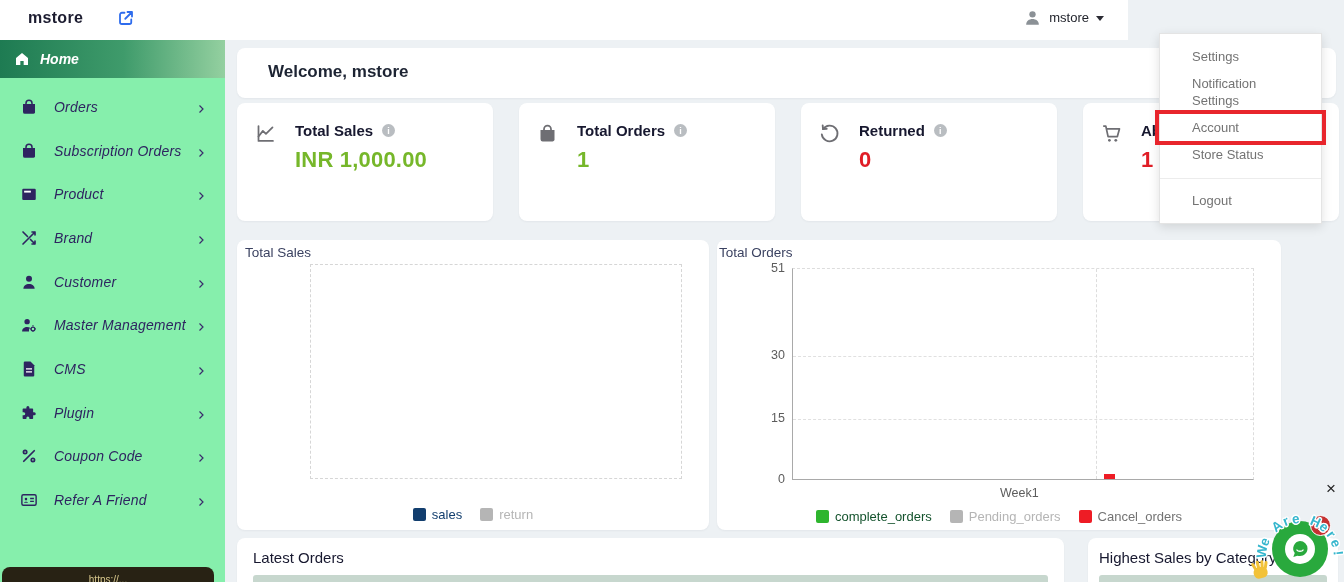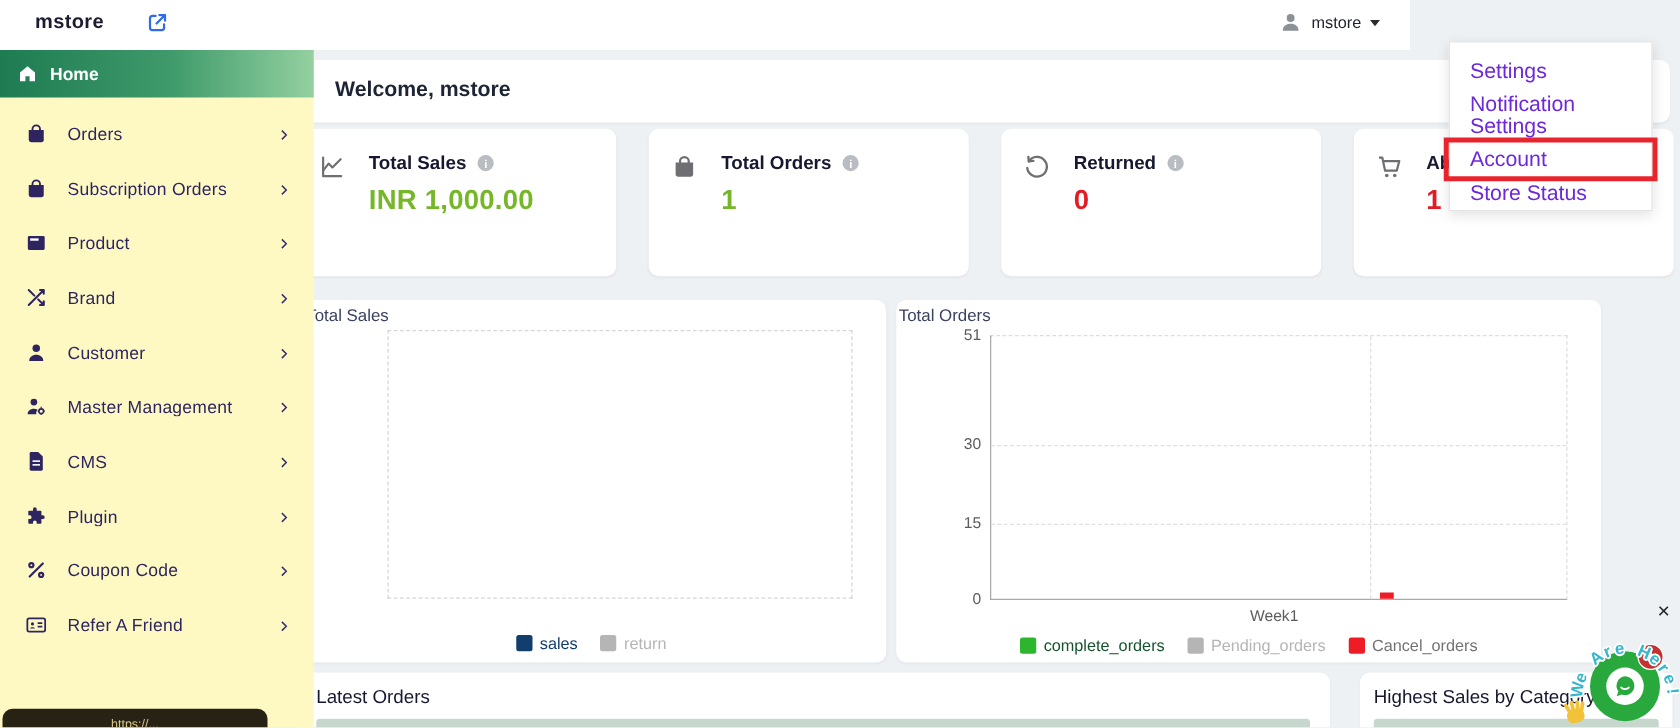--- a/index.html
+++ b/index.html
@@ -10,21 +10,21 @@
   
   .topbar { position:absolute; left:0; top:0; width:1128px; height:40px; background:#fff; z-index:40; }
   .brand { position:absolute; left:28px; top:9px; font-size:16px; font-weight:600; color:#1c1c30; letter-spacing:.3px; cursor:pointer; }
   .extlink { position:absolute; left:117px; top:9px; width:18px; height:18px; color:#2e6ced; cursor:pointer; }
   .user-toggle { position:absolute; right:24px; top:8px; display:flex; align-items:center; gap:7px; cursor:pointer; }
   .user-ico { width:19px; height:19px; color:#8b9196; }
   .user-name { font-size:13px; color:#23252d; }
   .caret { width:0; height:0; border-left:4px solid transparent; border-right:4px solid transparent; border-top:5px solid #2b2b33; margin-top:2px; }
 
   
-  .sidebar { position:absolute; left:0; top:40px; width:251px; height:542px; background:#fef9c3; z-index:30; }
+  .sidebar { position:absolute; left:0; top:40px; width:225px; height:542px; background:#86efac; z-index:30;font-style:italic; }
   .side-home { height:38px; display:flex; align-items:center; gap:10px; padding:0 14px;
     background:linear-gradient(90deg,#1e7b52 0%, #3f9b6b 55%, #94d0a0 100%); color:#fff; cursor:pointer; }
   .side-home .hico { width:16px; height:16px; }
   .side-home .hlabel { font-size:14px; font-weight:700; }
   .side-list { padding-top:7px; }
   .side-item { height:43.7px; display:flex; align-items:center; padding:0 18px 0 20px; color:#2e2460; cursor:pointer; }
   .sicon { width:18px; height:18px; flex:0 0 18px; margin-right:16px; color:#2e2460; }
   .slabel { font-size:14px; letter-spacing:.2px; flex:1 1 auto; white-space:nowrap; overflow:hidden; }
   .chev { width:12px; height:12px; color:#3a2d6b; }
 
@@ -69,21 +69,21 @@
 
   
   .latest-card { left:237px; top:538px; width:827px; height:70px; }
   .cat-card { left:1088px; top:538px; width:250px; height:70px; }
   .bottom-title { position:absolute; left:16px; top:11px; font-size:15px; font-weight:400; color:#17182f; }
   .thead-bar { position:absolute; left:16px; right:16px; top:37px; height:30px; background:#c7d7ce; border-radius:3px 3px 0 0; }
 
   
   .menu { position:absolute; left:1159px; top:33px; width:163px; background:#fff; border:1px solid #e4e4e4;
     box-shadow:0 3px 10px rgba(0,0,0,.12); z-index:70; padding:9px 0 0 0; }
-  .menu-item { position:relative; padding:5px 16px; font-size:17px; color:#6d28d9; cursor:pointer; line-height:17px; }
+  .menu-item { position:relative; padding:5px 32px; font-size:13px; color:#737373; cursor:pointer; line-height:17px; }
   .menu-item.logout { border-top:1px solid #ececec; margin-top:10px; padding-top:13px; padding-bottom:14px; }
   .red-frame { position:absolute; left:-5px; right:-5px; top:-4px; bottom:-4px; border:4px solid #e8252c; pointer-events:none; }
 
   
   .close-x { position:absolute; left:1326px; top:481px; font-size:17px; color:#232323; cursor:pointer; z-index:80; line-height:16px; }
 
   .chat { position:absolute; left:1272px; top:521px; width:56px; height:56px; border-radius:50%; background:#29a93d; z-index:90; cursor:pointer; }
   .chat-inner { position:absolute; left:13px; top:13px; width:30px; height:30px; background:#fff; border-radius:50%; display:flex; align-items:center; justify-content:center; }
   .chat-inner svg { width:20px; height:20px; }
   .chat-badge { position:absolute; left:38px; top:-6px; width:21px; height:21px; border-radius:50%; background:#c43131;
@@ -397,20 +397,21 @@
   </section>
 
   <div class="menu">
     <div class="menu-item">Settings</div>
     <div class="menu-item">Notification Settings</div>
     <div class="menu-item">
       <span>Account</span>
       <span class="red-frame" style="border-color: rgb(232, 37, 44);"></span>
     </div>
     <div class="menu-item">Store Status</div>
+    <div class="menu-item logout">Logout</div>
   </div>
 
   <div class="close-x">×</div>
 
   <div class="arc-host">
       <span style="transform: rotate(-82deg) translate(-50%, -46px); color: rgb(53, 182, 205);">W</span>
       <span style="transform: rotate(-66.9091deg) translate(-50%, -46px); color: rgb(53, 182, 205);">e</span>
       <span style="transform: rotate(-51.8182deg) translate(-50%, -46px); color: rgb(53, 182, 205);"> </span>
       <span style="transform: rotate(-36.7273deg) translate(-50%, -46px); color: rgb(53, 182, 205);">A</span>
       <span style="transform: rotate(-21.6364deg) translate(-50%, -46px); color: rgb(53, 182, 205);">r</span>

